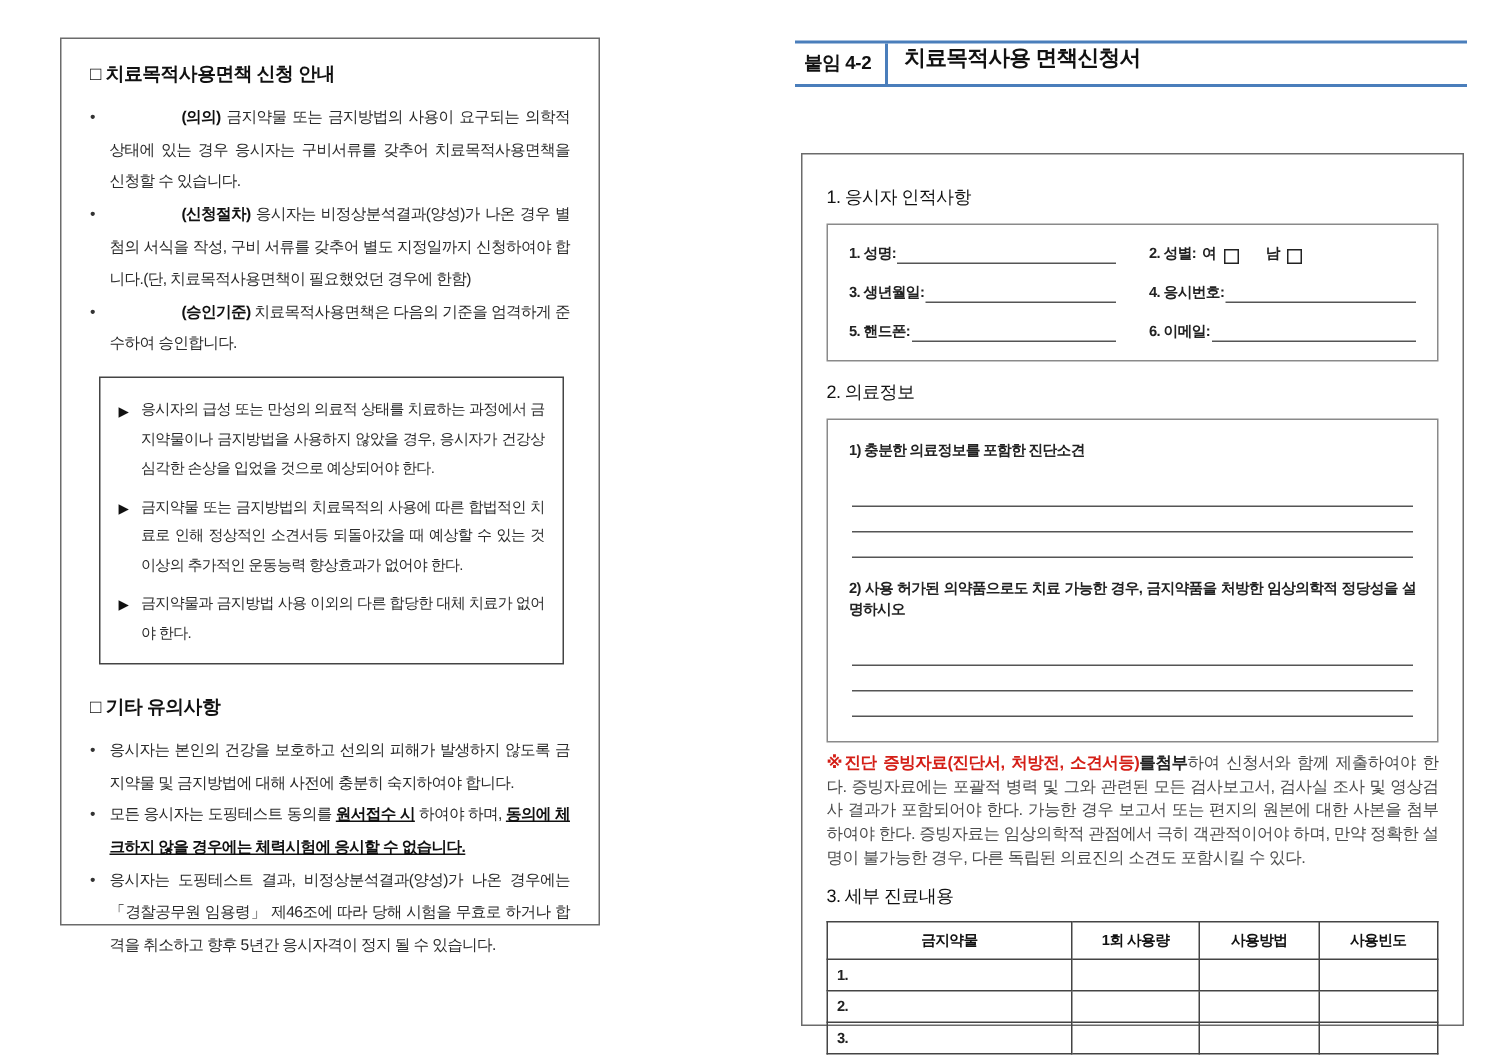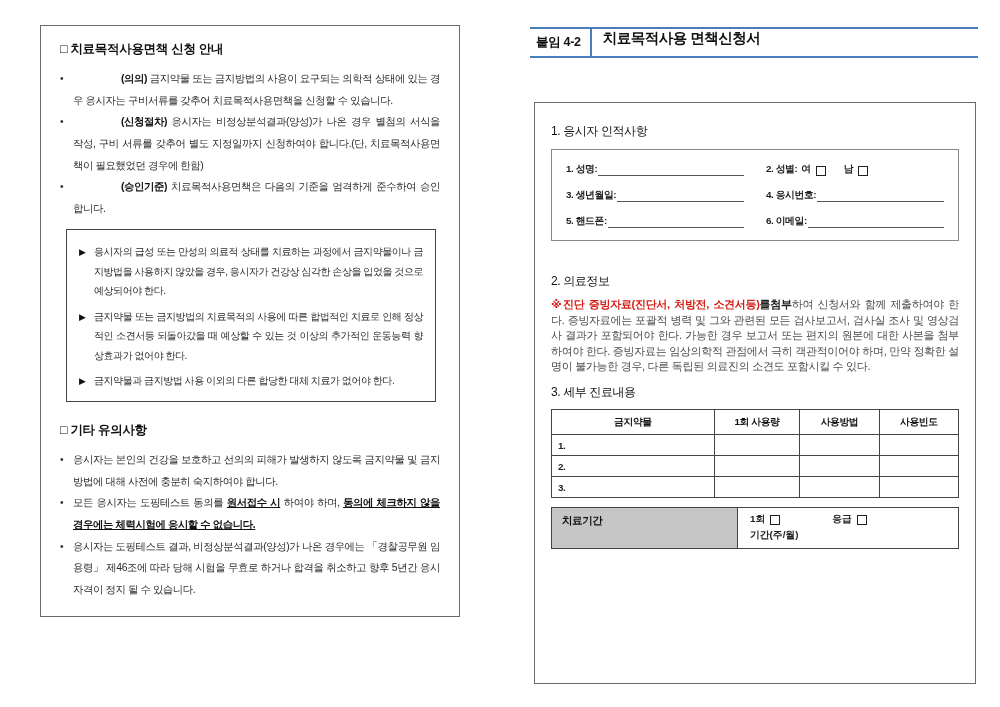--- a/index.html
+++ b/index.html
@@ -1,21 +1,21 @@
 <!DOCTYPE html>
 <html><head>
 <meta charset="utf-8">
 <style>
   * { margin:0; padding:0; box-sizing:border-box; }
   html,body { width:1000px; height:707px; background:#ffffff;
     font-family:"Liberation Sans","DejaVu Sans",sans-serif; color:#2a2a2a; }
   .page { position:absolute; }
 
   
-  .left-box { left:40px; top:25px; width:420px; height:592px;
+  .left-box { left:40px; top:25px; width:360px; height:592px;
     border:1.6px solid #6b6b6b; padding:15px 19px 10px 19px; }
   .sec-title { font-size:12.5px; font-weight:bold; color:#111; letter-spacing:-0.3px; }
   .guide-bullets { margin-top:10px; }
   .bullet-row { display:flex; font-size:10.4px; line-height:2.08; text-align:justify; letter-spacing:-0.4px; }
   .bullet-row .mark { width:13px; flex:0 0 13px; color:#333; }
   .bullet-row .btxt { flex:1; }
   .blabel { font-weight:bold; color:#111;padding-left:48px; }
   .criteria-box { margin:10px 4px 0 6px; border:1.2px solid #444; padding:12px 12px 10px 12px; }
   .crit-row { display:flex; font-size:10px; line-height:1.95; text-align:justify; letter-spacing:-0.45px; margin-bottom:6px; }
   .crit-row:last-child { margin-bottom:0; }
@@ -39,21 +39,21 @@
   .personal-box { margin-top:9px; border:1.2px solid #8a8a8a; padding:13px 14px 12px 14px;
     display:grid; grid-template-columns:1fr 1fr; column-gap:22px; row-gap:13px; }
   .field { display:flex; align-items:flex-end; font-size:9.8px; font-weight:bold;
     color:#222; letter-spacing:-0.4px; }
   .field .flabel { white-space:nowrap; }
   .field .fline { flex:1; border-bottom:1px solid #555; height:12px; margin-left:1px; }
   .chk { display:inline-block; width:10px; height:10px; border:1.6px solid #222;
     background:#fff; vertical-align:-1px; margin-left:5px; }
   .gender-gap { display:inline-block; width:18px; }
 
-  .medical-title { margin-top:32px; }
+  .medical-title { margin-top:12px; }
   .medical-box { margin-top:9px; border:1.2px solid #8a8a8a; padding:14px 14px 16px 14px; }
   .q-text { font-size:9.8px; font-weight:bold; color:#222; letter-spacing:-0.45px; line-height:1.5; text-align:justify; }
   .write-line { border-bottom:1px solid #555; height:17px; margin:0 2px; }
   .write-line.first { margin-top:12px; }
   .q2-block { margin-top:14px; }
 
   .note-para { margin-top:7px; font-size:11px; line-height:1.42; color:#4c4c4c;
     text-align:justify; letter-spacing:-0.3px; }
   .note-red { color:#d41f17; font-weight:bold; }
   .note-bold { color:#222; font-weight:bold; }
@@ -161,20 +161,32 @@
       <span class="flabel">5. 핸드폰:</span>
       <span class="fline"></span>
     </div>
     <div class="field">
       <span class="flabel">6. 이메일:</span>
       <span class="fline"></span>
     </div>
   </div>
 
   <div class="form-sec-title medical-title">2. 의료정보</div>
+  <div class="medical-box">
+    <div class="q-text">1) 충분한 의료정보를 포함한 진단소견</div>
+    <div class="write-line first"></div>
+    <div class="write-line"></div>
+    <div class="write-line"></div>
+    <div class="q2-block">
+      <div class="q-text">2) 사용 허가된 의약품으로도 치료 가능한 경우, 금지약품을 처방한 임상의학적 정당성을 설명하시오</div>
+      <div class="write-line first"></div>
+      <div class="write-line"></div>
+      <div class="write-line"></div>
+    </div>
+  </div>
 
   <div class="note-para"><span class="note-red">※진단 증빙자료(진단서, 처방전, 소견서등)</span><span class="note-bold">를첨부</span><span>하여 신청서와 함께 제출하여야 한다. 증빙자료에는 포괄적 병력 및 그와 관련된 모든 검사보고서, 검사실 조사 및 영상검사 결과가 포함되어야 한다. 가능한 경우 보고서 또는 편지의 원본에 대한 사본을 첨부하여야 한다. 증빙자료는 임상의학적 관점에서 극히 객관적이어야 하며, 만약 정확한 설명이 불가능한 경우, 다른 독립된 의료진의 소견도 포함시킬 수 있다.</span></div>
 
   <div class="form-sec-title treat-title">3. 세부 진료내용</div>
   <table class="drug-table">
     <tbody>
         <tr>
       <th class="col-drug">금지약물</th>
       <th class="col-dose">1회 사용량</th>
       <th class="col-method">사용방법</th>

